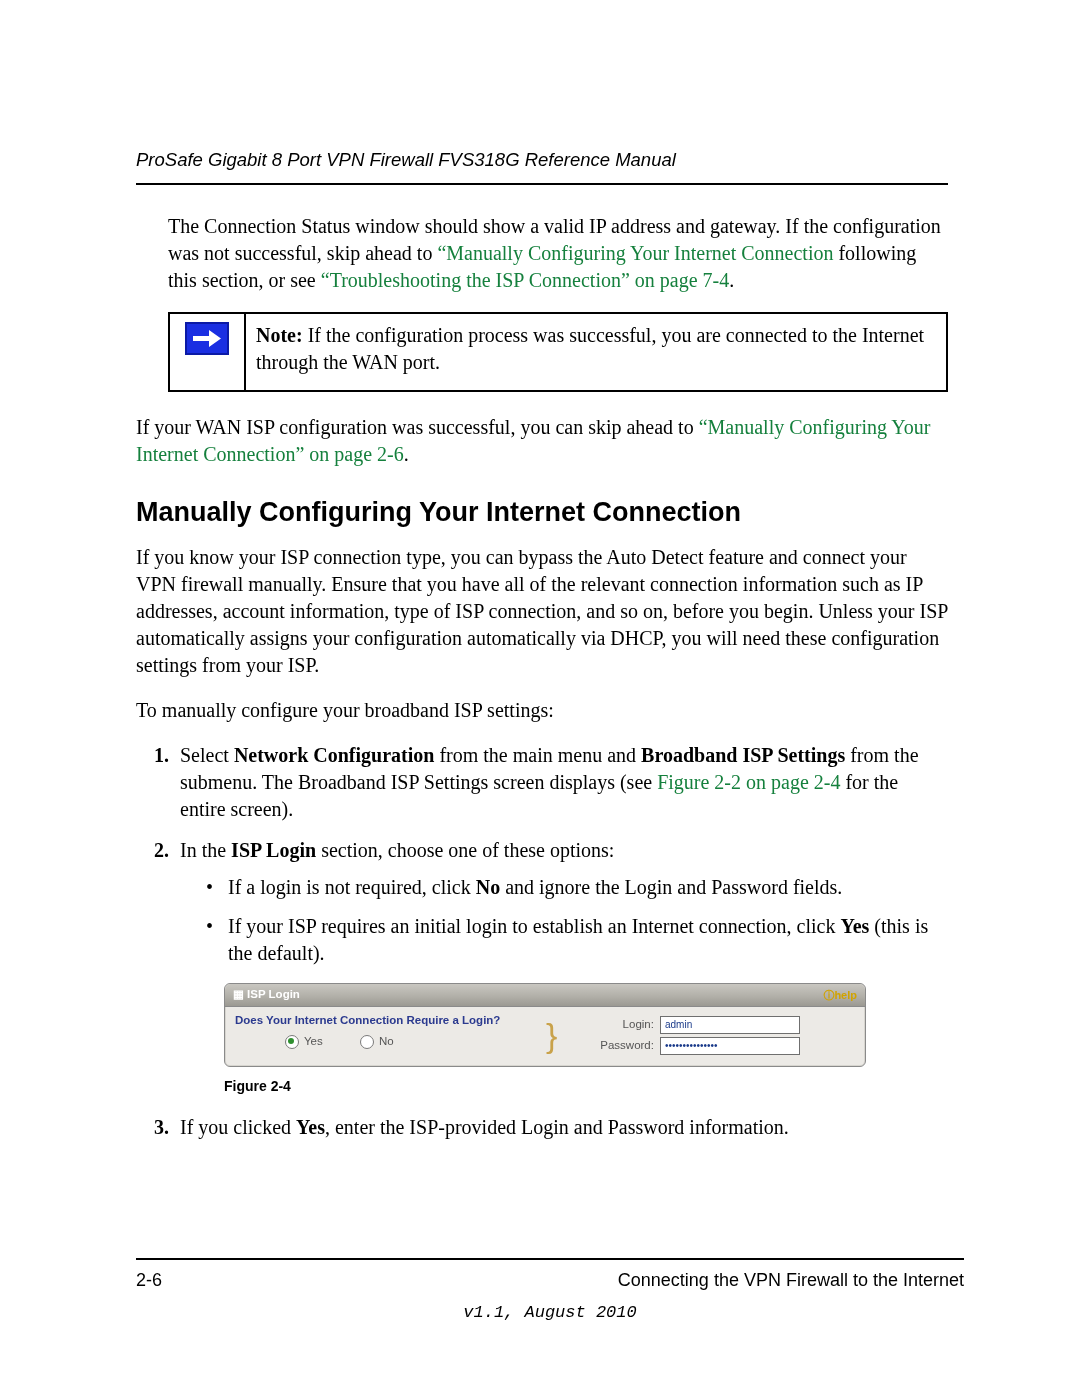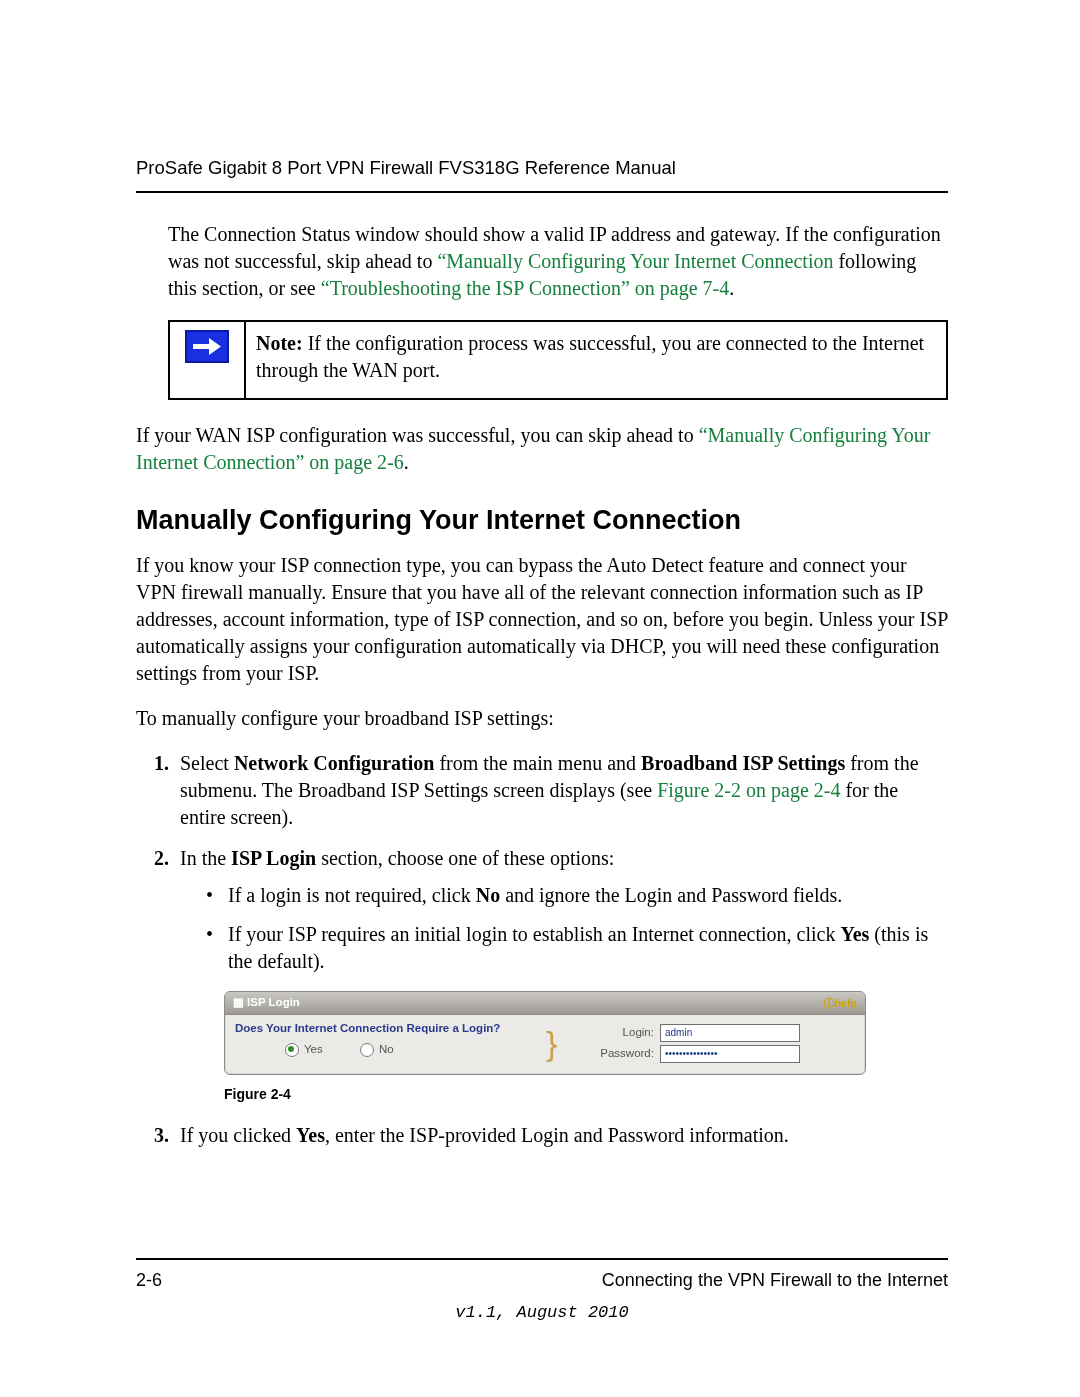--- a/index.html
+++ b/index.html
@@ -12,25 +12,25 @@
   .page {
     width: 1080px;
     height: 1397px;
     position: relative;
     box-sizing: border-box;
     padding: 148px 132px 0 136px;
     font-size: 20px;
     line-height: 1.35;
   }
   .running-head {
+    font-style: italic;
     font-family: Arial, Helvetica, sans-serif;
     font-size: 18.5px;
     color: #000;
     margin-bottom: 10px;
-    margin-top: 8px;
   }
   .rule {
     height: 0;
     border-top: 2.5px solid #000;
     margin-bottom: 28px;
   }
   .bodytext {
     margin: 0 0 18px 0;
     padding-left: 32px;
   }
@@ -207,21 +207,21 @@
   .fig-caption {
     font-family: Arial, Helvetica, sans-serif;
     font-weight: bold;
     font-size: 14px;
     margin: 10px 0 18px 44px;
   }
 
   .footer {
     position: absolute;
     left: 136px;
-    right: 132px;
+    right: 116px;
     bottom: 72px;
   }
   .footer .rule2 {
     border-top: 2.5px solid #000;
     margin-bottom: 8px;
   }
   .footer-row {
     display: flex;
     justify-content: space-between;
     font-family: Arial, Helvetica, sans-serif;

